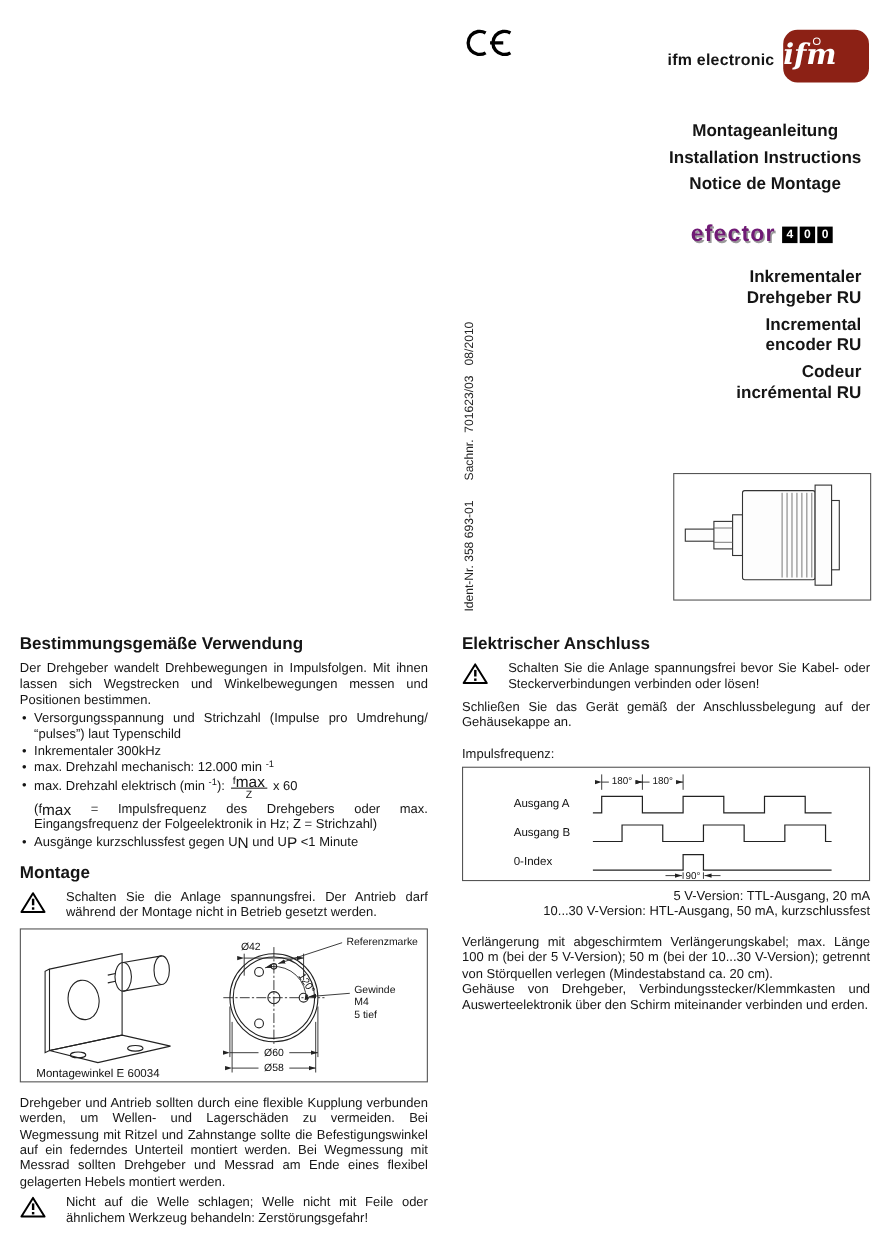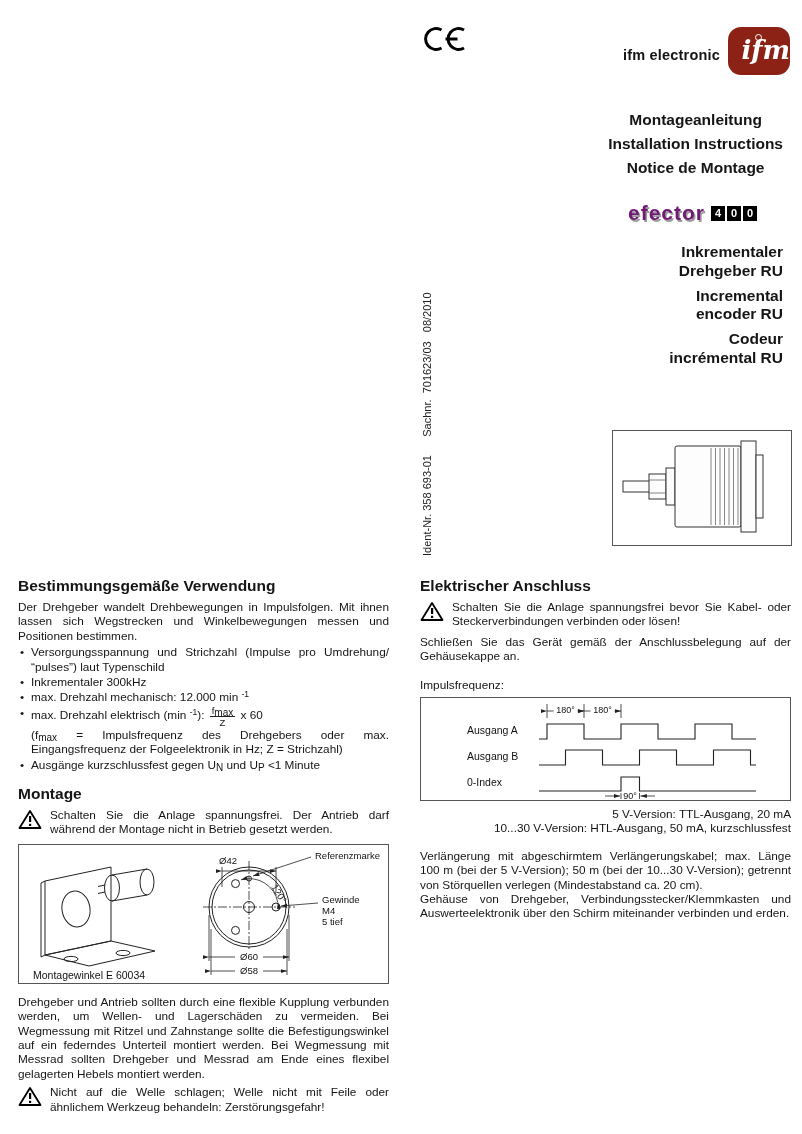--- a/index.html
+++ b/index.html
@@ -3,22 +3,22 @@
 <meta charset="utf-8">
 <style>
   *{margin:0;padding:0;box-sizing:border-box}
   html,body{background:#e9e9e9}
   .page{position:relative;width:802px;height:1134px;margin:0 auto;background:#fff;
         font-family:"Liberation Sans",sans-serif;color:#151515;overflow:hidden}
 
   .ce{position:absolute;left:420px;top:24px}
   .brand-row{position:absolute;top:27px;right:12px;display:flex;align-items:center;gap:8px}
   .brand-name{font-weight:700;font-size:14.5px;letter-spacing:.2px;transform:translateY(4px)}
-  .ifm-logo{position:relative;width:62px;height:48px;background:#8c2115;border-radius:13px;color:#fff;
-            display:flex;align-items:center;justify-content:flex-end;font-size:26px;font-weight:700;
+  .ifm-logo{position:relative;width:78px;height:48px;background:#8c2115;border-radius:13px;color:#fff;
+            display:flex;align-items:center;justify-content:flex-start;font-size:26px;font-weight:700;
             font-style:italic;font-family:"DejaVu Serif",serif;padding-bottom:3px}
   .ifm-ring{position:absolute;top:7px;left:27px;width:7px;height:7px;border:1.6px solid #fff;border-radius:50%}
 
   .doc-titles{position:absolute;top:108px;right:19px;text-align:center;font-size:15.5px;font-weight:700;line-height:24px}
   .efector{position:absolute;top:201px;right:45px;display:flex;align-items:center;gap:2px}
   .efector-name{font-size:21px;font-weight:800;letter-spacing:1px;color:#701a75;text-shadow:1.5px 1.5px 0 #9a9a9a;margin-right:4px}
   .efector-digit{width:14px;height:15px;background:#000;color:#fff;font-size:11px;font-weight:700;
                  display:flex;align-items:center;justify-content:center}
   .product-titles{position:absolute;top:243px;right:19px;text-align:right;font-size:15.5px;font-weight:700;line-height:18.5px}
   .pt-group{margin-bottom:6.5px}
@@ -32,25 +32,25 @@
   .col-left{left:18px}
   .col-right{left:420px}
   .h1{font-size:15.5px;font-weight:700;margin-bottom:5px}
   .montage-h{margin-top:13px}
   p.body,.bullets li,.versions{font-size:11.8px;line-height:14.4px;text-align:justify}
   .versions{text-align:right}
   .bullets{list-style:none;margin-top:2px}
   .bullets li{position:relative;padding-left:13px;margin-bottom:1px}
   .bullets li::before{content:"•";position:absolute;left:2px;top:0}
   sup{font-size:8.5px;vertical-align:4px;line-height:0}
-  sub{font-size:10px;vertical-align:-2px;line-height:0}
+  sub{font-size:14px;vertical-align:-2px;line-height:0}
   .frac{display:inline-block;text-align:center;font-size:9.5px;line-height:1.05;vertical-align:-7px;margin:0 2px}
   .frac .num{display:block;border-bottom:1px solid #222;padding:0 2px .5px}
   .frac .den{display:block;padding-top:.5px}
-  .warning{display:flex;gap:7px;align-items:flex-start;margin:2px 0 6px}
+  .warning{display:flex;gap:17px;align-items:center;margin:2px 0 6px}
   .warn-icon{flex:0 0 25px;padding-top:1px}
   .warning p{flex:1}
   .fig-box{border:1px solid #555;background:#fff}
   .mount-fig{width:371px;height:140px;margin:7px 0 11px}
   .signal-fig{width:371px;height:104px;margin:5px 0 6px}
   .sig-label{margin-top:14px;text-align:left}
   .para-gap{margin-top:13px}
   svg text{font-family:"Liberation Sans",sans-serif}
 </style>
 </head>

